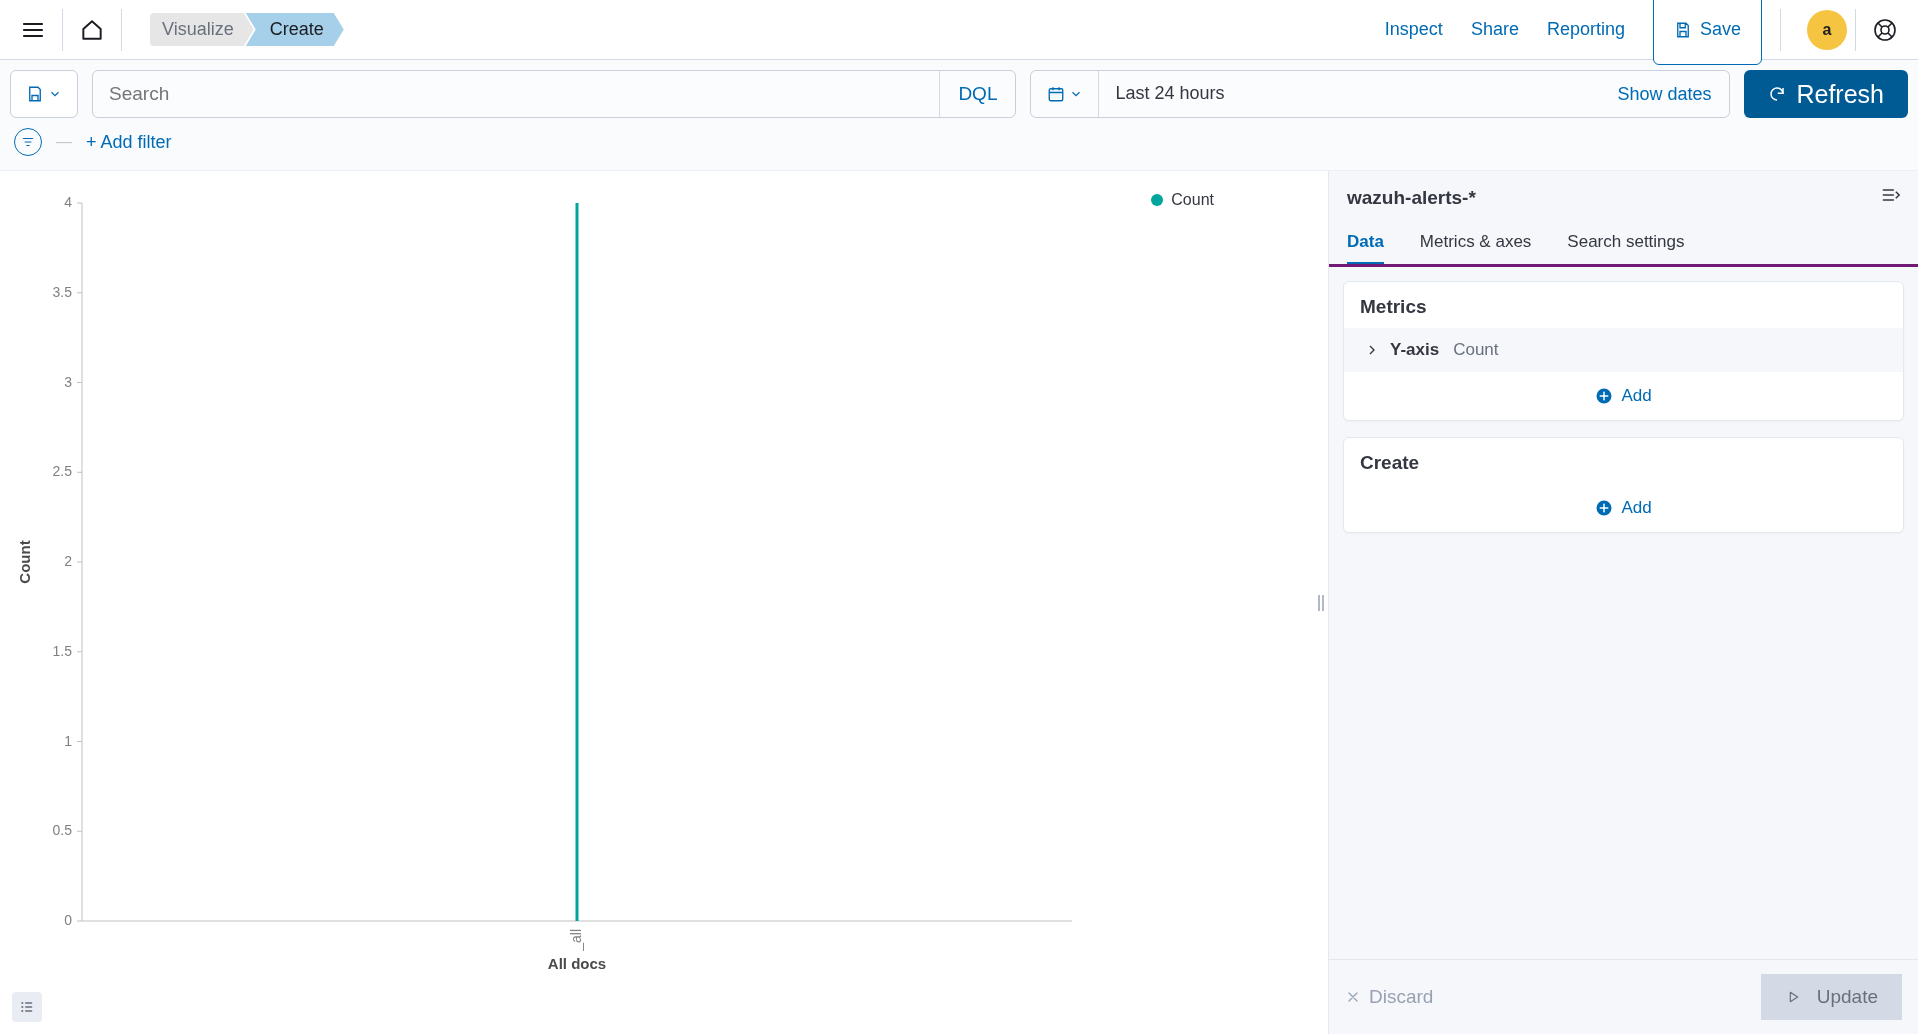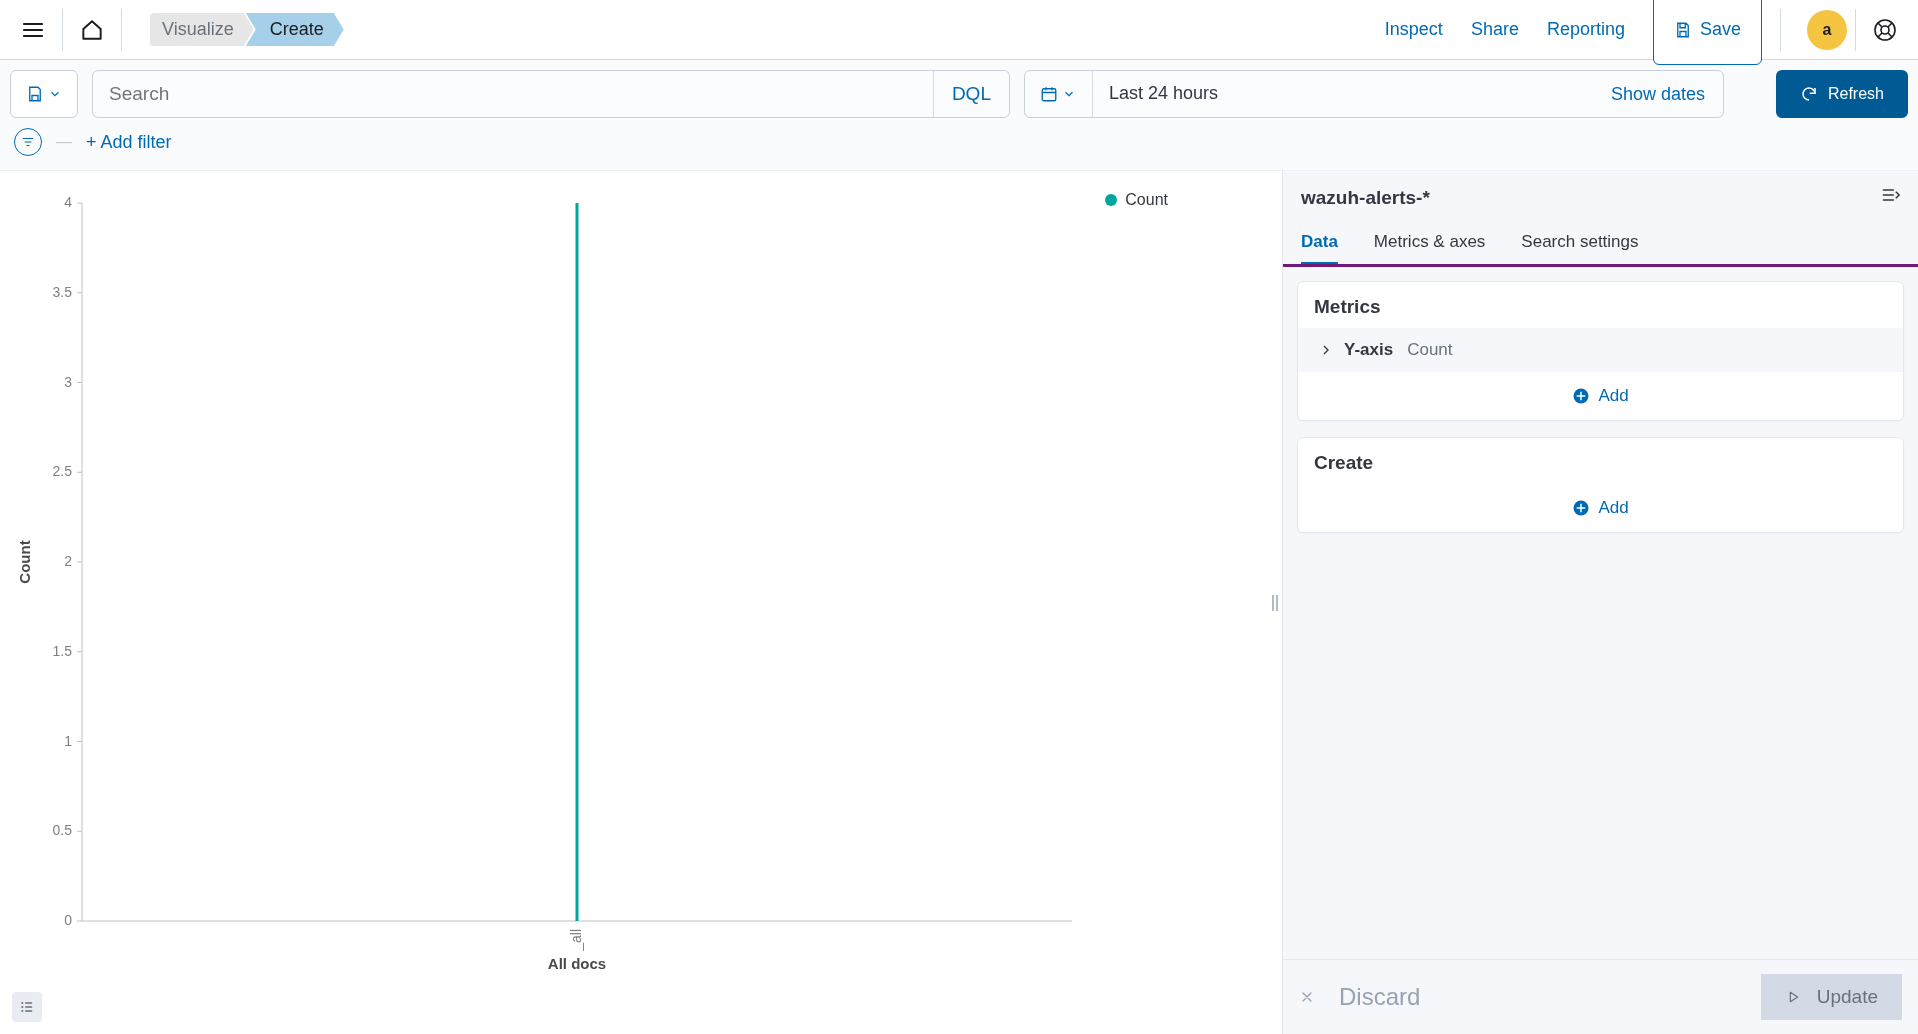--- a/index.html
+++ b/index.html
@@ -68,21 +68,21 @@
   }
   .date-icon-btn {
     display: flex; align-items: center; justify-content: center;
     width: 68px; border-right: 1px solid #d3dae6; color: #006bb4; cursor: pointer;
   }
   .date-text { flex: 1; padding: 12px 16px; font-size: 18px; color: #343741; cursor: pointer; }
   .show-dates { display:flex; align-items:center; color: #006bb4; font-size: 18px; padding: 0 18px; cursor: pointer; }
   .refresh-btn {
     display: inline-flex; align-items: center; gap: 10px;
     background: #005b94; color: #fff; border-radius: 6px;
-    padding: 0 24px; font-size: 16px; cursor: pointer; border:none;margin-left:38px;
+    padding: 0 24px; font-size: 25px; cursor: pointer; border:none;
   }
   
   .filterbar {
     display: flex; align-items: center; gap: 14px;
     padding: 10px 14px 14px 14px; background: #fafbfd;
     border-bottom: 1px solid #eceff4;
   }
   .filter-icon-btn {
     width: 28px; height: 28px; border: 1px solid #006bb4; border-radius: 50%;
     display: flex; align-items: center; justify-content: center; color: #006bb4; cursor:pointer;
@@ -101,21 +101,21 @@
     position:absolute; left:12px; bottom:12px;
     width:30px; height:30px; background:#e9edf3; border-radius:4px;
     display:flex; align-items:center; justify-content:center; cursor:pointer;
   }
   
   .panel-splitter {
     width: 14px; display:flex; align-items:center; justify-content:center;
     cursor: col-resize; color:#7b8190;
   }
   .side-panel {
-    width: 636px; background: #f5f7fa; border-left: 1px solid #e3e8ef;
+    width: 590px; background: #f5f7fa; border-left: 1px solid #e3e8ef;
     display:flex; flex-direction:column; position:relative;justify-content:space-between;
   }
   .panel-header {
     display:flex; align-items:center; justify-content:space-between;
     padding: 14px 18px; font-size:19px; font-weight:700;
   }
   .collapse-icon { color:#343741; cursor:pointer; }
   .panel-tabs {
     display:flex; gap:36px; padding: 0 18px; border-bottom:3px solid #701a75;
     font-size:17px;
@@ -139,22 +139,22 @@
     padding:14px 0; color:#006bb4; font-size:17px; cursor:pointer;
   }
   .plus-circle {
     width:18px; height:18px;
   }
   .panel-footer {
     border-top:1px solid #e3e8ef; padding:14px 16px;
     display:flex; justify-content:space-between; align-items:center;
   }
   .discard-btn {
-    display:flex; align-items:center; gap:24px; color:#98a2b3;
-    font-size:24px; background:none; border:none; cursor:default;
+    display:flex; align-items:center; gap:8px; color:#98a2b3;
+    font-size:19px; background:none; border:none; cursor:default;
   }
   .update-btn {
     display:flex; align-items:center; gap:16px;
     background:#d3dae6; color:#69707d; font-size:19px;
     padding:12px 24px; border-radius:0; border:none; cursor:default;
   }
   svg { flex-shrink: 0; }
 </style>
 </head>
 <body>

